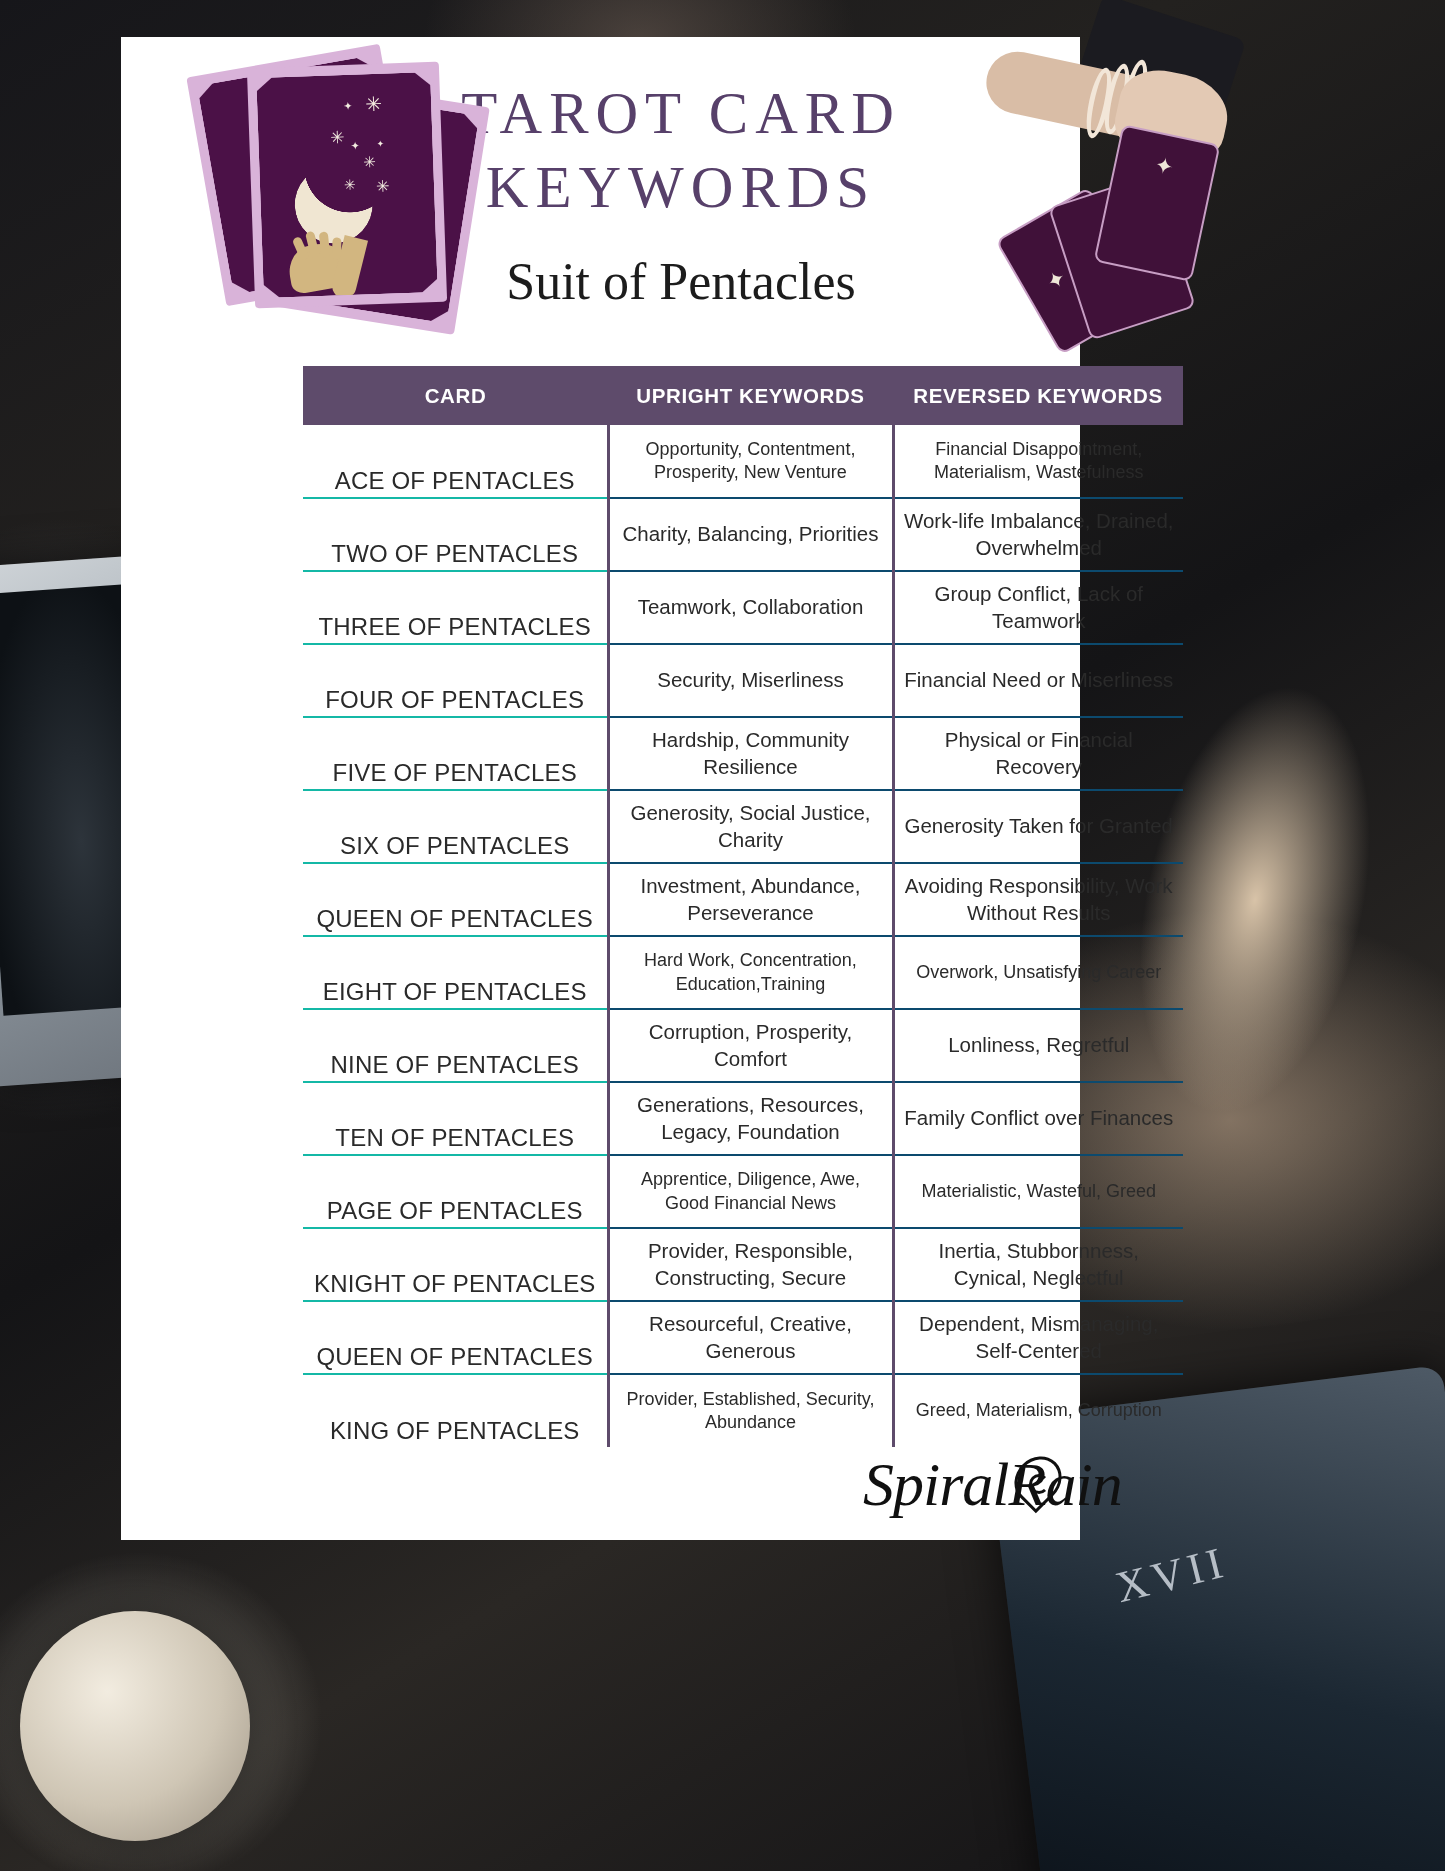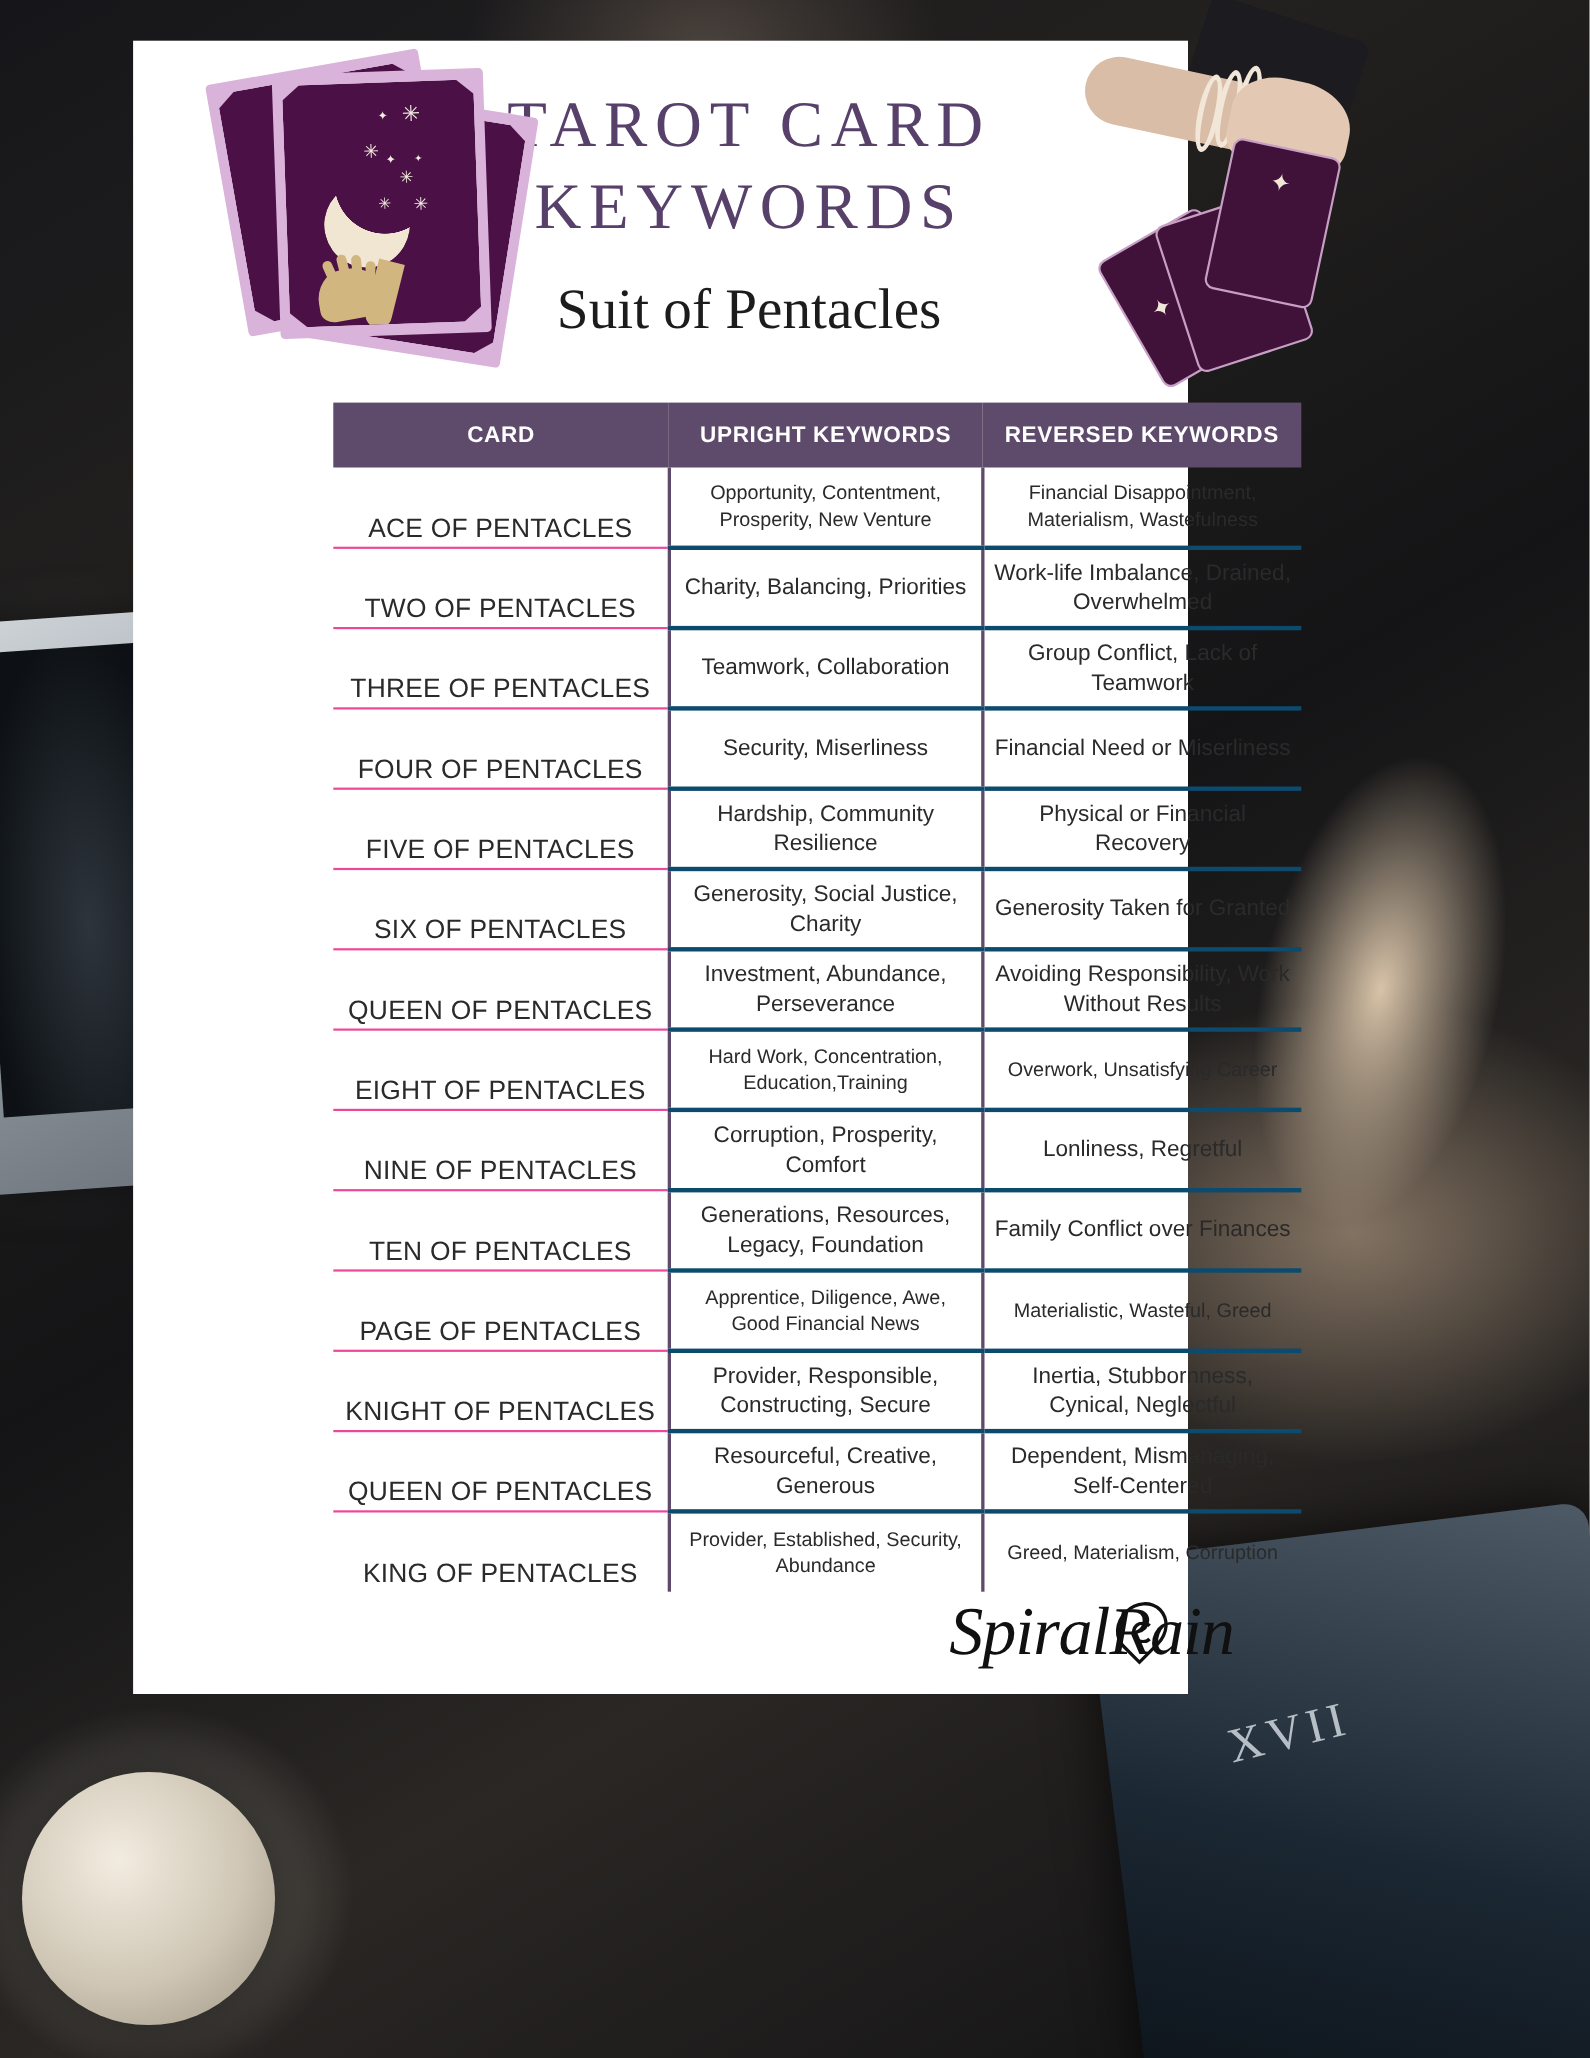--- a/index.html
+++ b/index.html
@@ -179,28 +179,28 @@
     font-size: 20.5px;
     color: #2a2a2a;
     text-align: center;
     padding: 6px 8px;
     height: 73px;
   }
   tbody td.cardname {
     vertical-align: bottom;
     font-size: 24px;
     letter-spacing: .2px;
-    border-bottom: 2px solid #ec4899;
+    border-bottom: 2px solid #14b8a6;
     border-right: 3px solid #5e4b6b;
     padding-bottom: 2px;
     white-space: nowrap;
   }
   tbody td.kw {
     vertical-align: middle;
-    border-bottom: 4px solid #0c4a6e;
+    border-bottom: 2px solid #0c4a6e;
     line-height: 1.28;
   }
   tbody td.kw-up  { border-right: 3px solid #5e4b6b; }
   tbody tr:last-child td { border-bottom: none; }
   tbody td.small { font-size: 18px; }
 
   
   #logo {
     position: absolute; left: 742px; top: 1412px;
     width: 330px; height: 92px;

